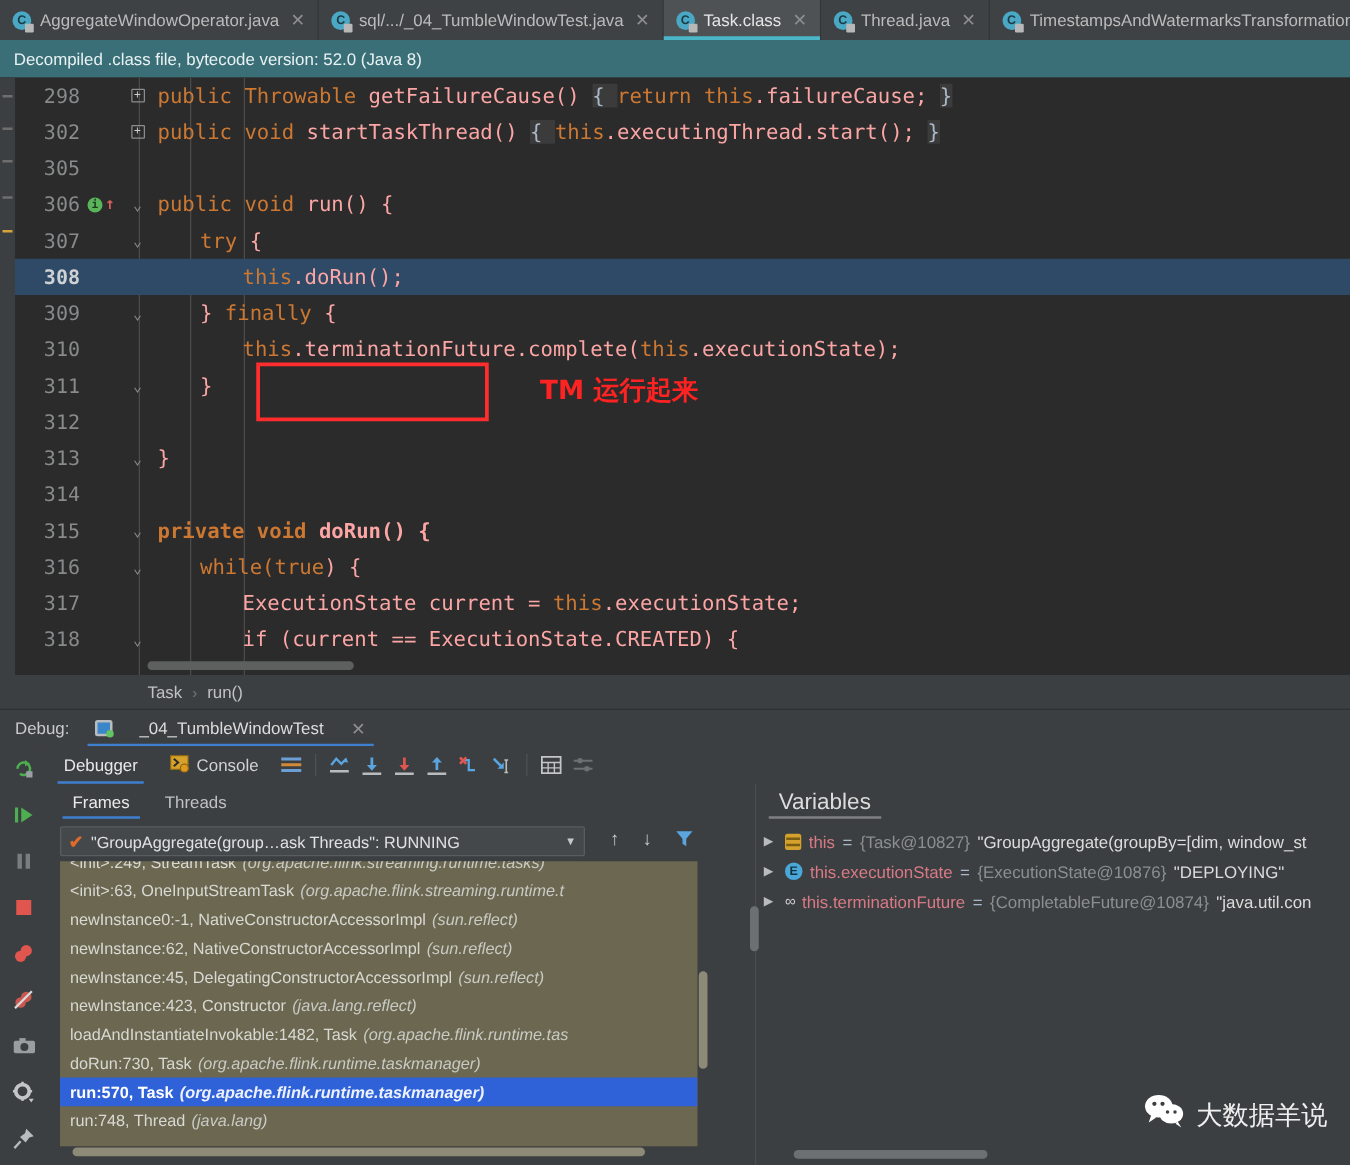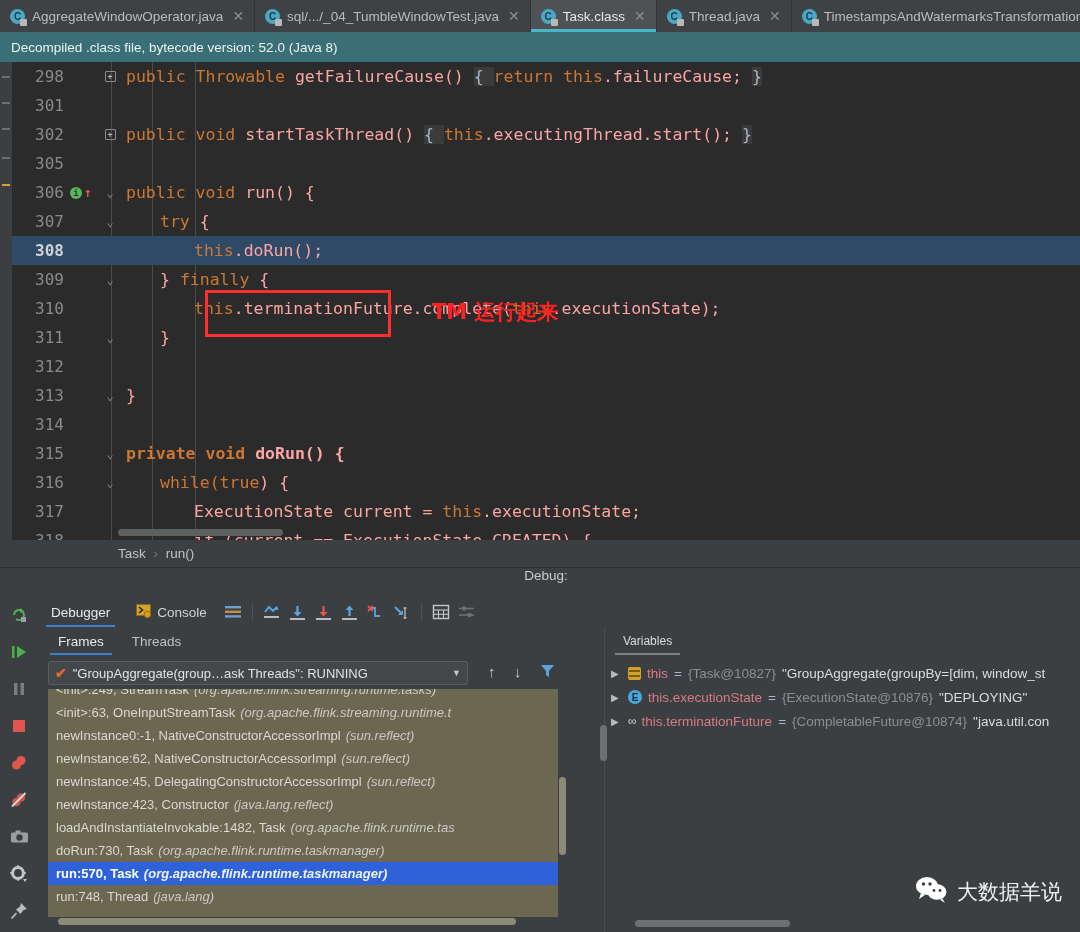--- a/index.html
+++ b/index.html
@@ -124,21 +124,21 @@
     position: absolute; left: 0; top: 540px; width: 1080px; height: 27px;
     background: #3c3f41; display: flex; align-items: center;
     padding-left: 118px; gap: 8px; color: #bfc1c2; font-size: 13.5px;
   }
   .bc-sep { color: #777; font-size: 12px; }
 
   
   .debug-head {
     position: absolute; left: 0; top: 567px; width: 1080px; height: 30px;
     background: #3c3f41; display: flex; align-items: center;
-    padding-left: 12px; gap: 14px; border-top: 1px solid #2e3133; flex-direction: column;
+    padding-left: 12px; gap: 14px; border-top: 1px solid #2e3133;
   }
   .debug-label { color: #c8cacb; font-size: 13.5px; }
   .runtab {
     display: flex; align-items: center; gap: 22px; height: 29px;
     color: #dcdcdc; font-size: 13.5px; position: relative; padding: 0 6px;
   }
   .runtab::after {
     content: ""; position: absolute; left: 0; right: 0; bottom: 0; height: 2px; background: #3f7fd0;
   }
   .runicon {
@@ -225,21 +225,21 @@
     background: #8d8a78; border-radius: 4px;
   }
 
   
   .vars-pane {
     position: absolute; left: 566px; top: 30px; right: 0; height: 305px;
     background: #3c3f41; border-left: 1px solid #4a4d4f;
   }
   .vars-tab {
     height: 28px; display: inline-flex; align-items: center; padding: 0 12px;
-    color: #dcdcdc; font-size: 12px; position: relative; margin-left: 6px;
+    color: #dcdcdc; font-size: 18px; position: relative; margin-left: 6px;
   }
   .vars-tab::after {
     content: ""; position: absolute; left: 4px; right: 4px; bottom: 0; height: 2px; background: #7d8084;
   }
   .vrow {
     height: 24px; display: flex; align-items: center; gap: 6px;
     padding-left: 6px; font-size: 13.5px; white-space: nowrap;
   }
   .tri { color: #b9bbbc; font-size: 10px; width: 11px; }
   .vname { color: #d87a86; }
@@ -322,21 +322,20 @@
         <div class="mark" style="top:95px;"></div>
         <div class="mark" style="top:122px; background:#d8a23a;"></div>
       </div>
     </div>
     <div class="code-rows">
       <div class="vline"></div>
       <div class="vline2"></div>
       <div class="vline3"></div>
       <div id="rows-host">
           <div class="row"><div class="lnum">298</div><div class="gutter-ico"></div><div class="fold"><span class="fold-box">+</span></div><div class="ctext" style="padding-left: 4px;"><span class="kw">public </span><span class="kw">Throwable </span><span class="plain">getFailureCause() </span><span class="bgbrace">{ </span><span class="kw">return </span><span class="kw">this</span><span class="plain">.failureCause; </span><span class="bgbrace">}</span></div></div>
-          <div class="row"><div class="lnum">301</div><div class="gutter-ico"></div><div class="fold"></div><div class="ctext" style="padding-left: 4px;"></div></div>
           <div class="row"><div class="lnum">302</div><div class="gutter-ico"></div><div class="fold"><span class="fold-box">+</span></div><div class="ctext" style="padding-left: 4px;"><span class="kw">public </span><span class="kw">void </span><span class="plain">startTaskThread() </span><span class="bgbrace">{ </span><span class="kw">this</span><span class="plain">.executingThread.start(); </span><span class="bgbrace">}</span></div></div>
           <div class="row"><div class="lnum">305</div><div class="gutter-ico"></div><div class="fold"></div><div class="ctext" style="padding-left: 4px;"></div></div>
           <div class="row"><div class="lnum">306</div><div class="gutter-ico"><span class="ovr-dot">i</span><span class="ovr-arrow">↑</span></div><div class="fold"><span class="fold-arrow">⌄</span></div><div class="ctext" style="padding-left: 4px;"><span class="kw">public </span><span class="kw">void </span><span class="plain">run() {</span></div></div>
           <div class="row"><div class="lnum">307</div><div class="gutter-ico"></div><div class="fold"><span class="fold-arrow">⌄</span></div><div class="ctext" style="padding-left: 38px;"><span class="kw">try </span><span class="plain">{</span></div></div>
           <div class="row hl2"><div class="lnum">308</div><div class="gutter-ico"></div><div class="fold"></div><div class="ctext" style="padding-left: 72px;"><span class="kw">this</span><span class="plain">.doRun();</span></div></div>
           <div class="row"><div class="lnum">309</div><div class="gutter-ico"></div><div class="fold"><span class="fold-arrow">⌄</span></div><div class="ctext" style="padding-left: 38px;"><span class="plain">} </span><span class="kw">finally </span><span class="plain">{</span></div></div>
           <div class="row"><div class="lnum">310</div><div class="gutter-ico"></div><div class="fold"></div><div class="ctext" style="padding-left: 72px;"><span class="kw">this</span><span class="plain">.terminationFuture.complete(</span><span class="kw">this</span><span class="plain">.executionState);</span></div></div>
           <div class="row"><div class="lnum">311</div><div class="gutter-ico"></div><div class="fold"><span class="fold-arrow">⌄</span></div><div class="ctext" style="padding-left: 38px;"><span class="plain">}</span></div></div>
           <div class="row"><div class="lnum">312</div><div class="gutter-ico"></div><div class="fold"></div><div class="ctext" style="padding-left: 4px;"></div></div>
           <div class="row"><div class="lnum">313</div><div class="gutter-ico"></div><div class="fold"><span class="fold-arrow">⌄</span></div><div class="ctext" style="padding-left: 4px;"><span class="plain">}</span></div></div>

